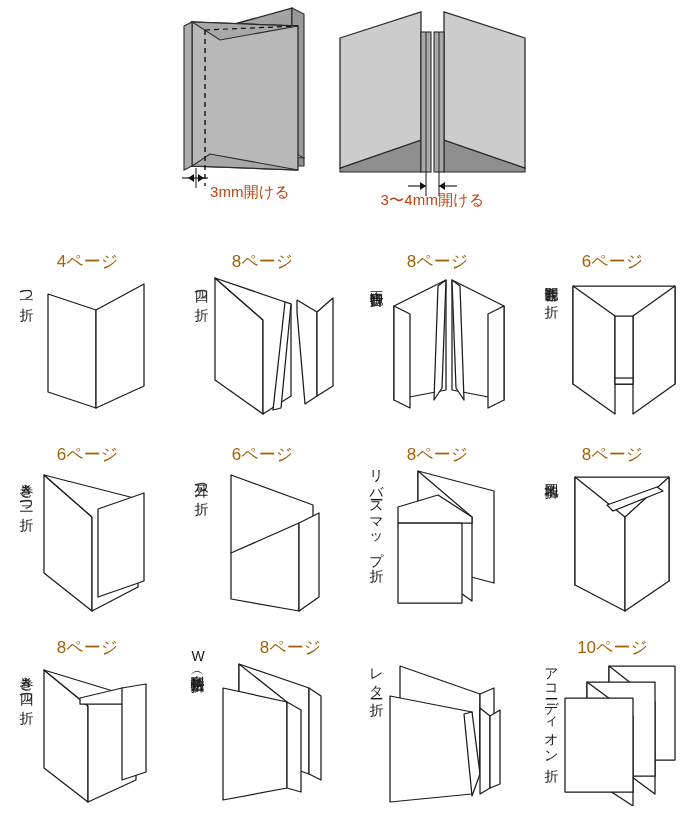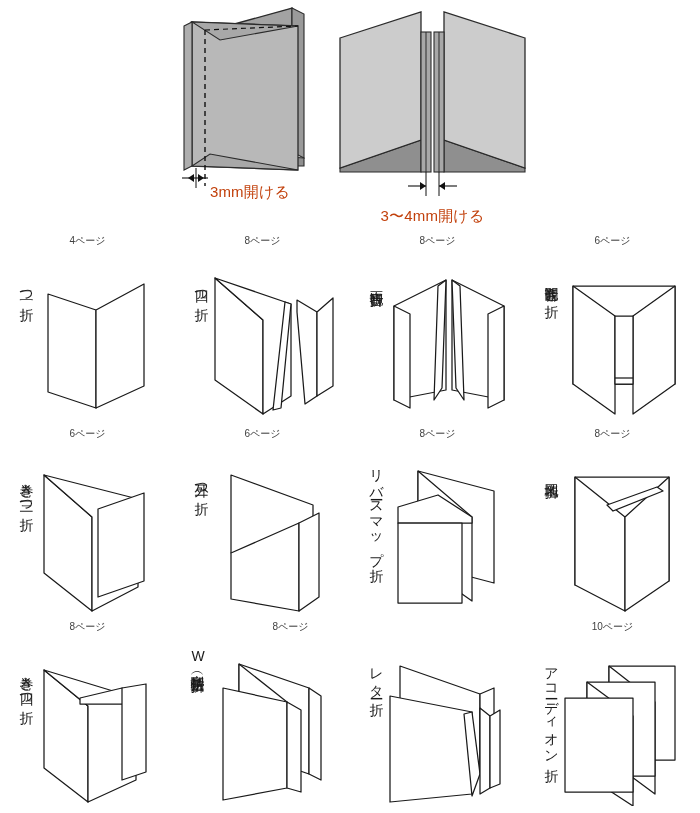--- a/index.html
+++ b/index.html
@@ -34,46 +34,46 @@
 
   .top-caption {
     position: absolute;
     text-align: center;
     font-size: 15px;
     letter-spacing: 0.2px;
     white-space: nowrap;
     color: #c2410c;
   }
   #caption-single { left: 170px; top: 183px; width: 160px; }
-  #caption-gate   { left: 325px; top: 207px; width: 215px; }
+  #caption-gate   { left: 325px; top: 191px; width: 215px; }
 
   
   #fold-grid {
     position: absolute;
     left: 0;
     top: 232px;
     width: 700px;
     height: 581px;
     display: grid;
     grid-template-columns: repeat(4, 175px);
     grid-template-rows: repeat(3, 193px);
   }
   .fold-cell {
     position: relative;
     width: 175px;
     height: 193px;
   }
   .page-count {
     position: absolute;
-    top: 2px;
+    top: 18px;
     width: 100%;
     text-align: center;
-    font-size: 10px;
+    font-size: 17px;
     white-space: nowrap;
-    color: #404040;
+    color: #a16207;
   }
   .fold-name {
     position: absolute;
     left: 12px;
     top: 48px;
     width: 22px;
     font-size: 14px;
     line-height: 1.03;
     letter-spacing: 0.5px;
     writing-mode: vertical-rl;

